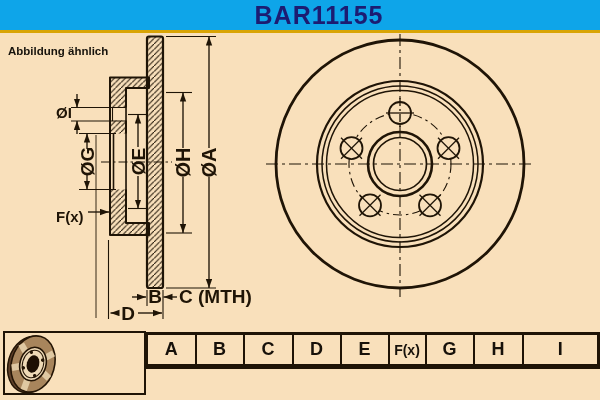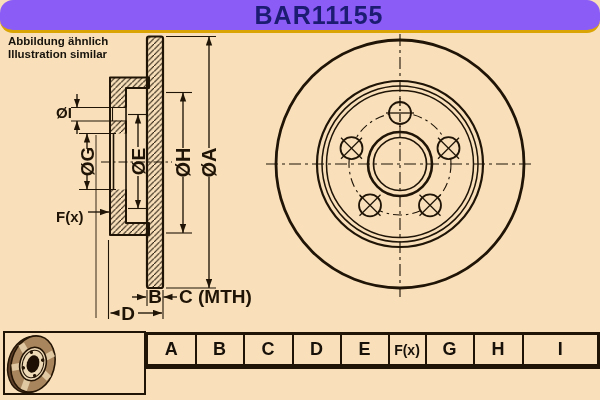--- a/index.html
+++ b/index.html
@@ -2,29 +2,29 @@
 <html><head>
 <meta charset="utf-8">
 <style>
   html,body { margin:0; padding:0; background:#888; }
   .stage {
     position:relative; width:600px; height:400px; overflow:hidden;
     background:#f9e0bb; font-family:"Liberation Sans", sans-serif;
   }
   .banner {
     position:absolute; left:0; top:0; width:600px; height:30px;
-    background:#8b5cf6; border-bottom:3px solid #d9a404;
-    display:flex; align-items:center; justify-content:center;border-radius:13px;
+    background:#0ea5e9; border-bottom:3px solid #d9a404;
+    display:flex; align-items:center; justify-content:center;
   }
   .banner .title {
     font-size:25px; font-weight:bold; color:#1c1c72; letter-spacing:1px;
     padding-left:38px;
   }
   .note {
-    position:absolute; left:8px; top:35px;
+    position:absolute; left:8px; top:45px;
     font-size:11.5px; font-weight:bold; color:#17130c; line-height:13px;
     white-space:nowrap;
   }
   svg.drawing { position:absolute; left:0; top:0; }
   .icon-box {
     position:absolute; left:3px; top:331px; width:143px; height:64px;
     border:2.5px solid #1f1406; box-sizing:border-box;
   }
   table.spec {
     position:absolute; left:145px; top:332px; width:452px;
@@ -46,21 +46,20 @@
 <body>
 
 <div class="stage">
 
   <div class="banner">
     <span class="title">BAR11155</span>
   </div>
 
   <div class="note">
     <div>Abbildung ähnlich</div>
-    <div>Illustration similar</div>
   </div>
 
   <svg class="drawing" width="600" height="400" viewBox="0 0 600 400">
     <defs>
       <pattern id="hatch" patternUnits="userSpaceOnUse" width="5.5" height="5.5">
         <path d="M-1.5,7 L7,-1.5" stroke="#1f1406" stroke-width="1.05" fill="none"></path>
       </pattern>
       <marker id="arr" markerUnits="userSpaceOnUse" markerWidth="9.5" markerHeight="7" refX="9" refY="3.2" orient="auto">
         <path d="M0,0 L9,3.2 L0,6.4 Z" fill="#1f1406"></path>
       </marker>

